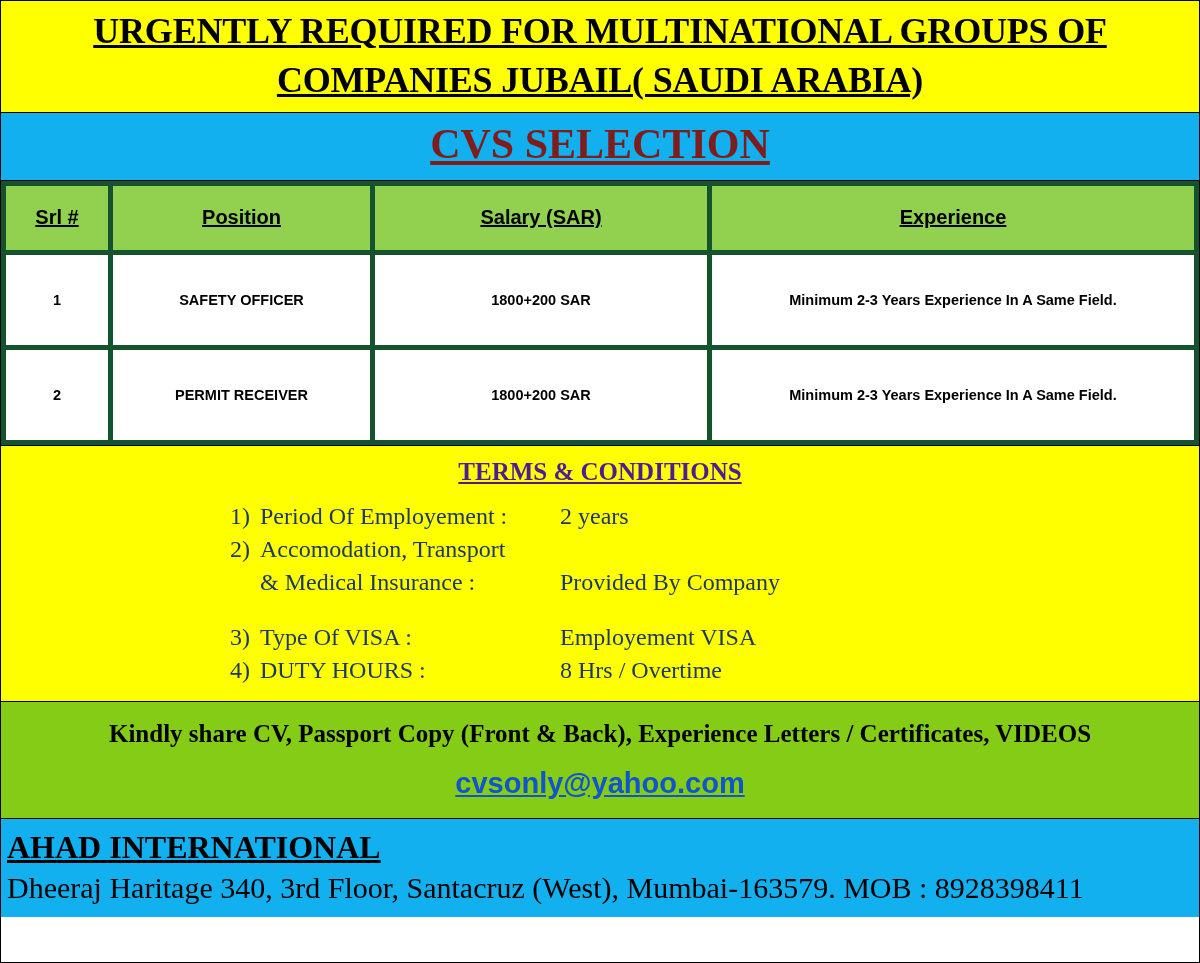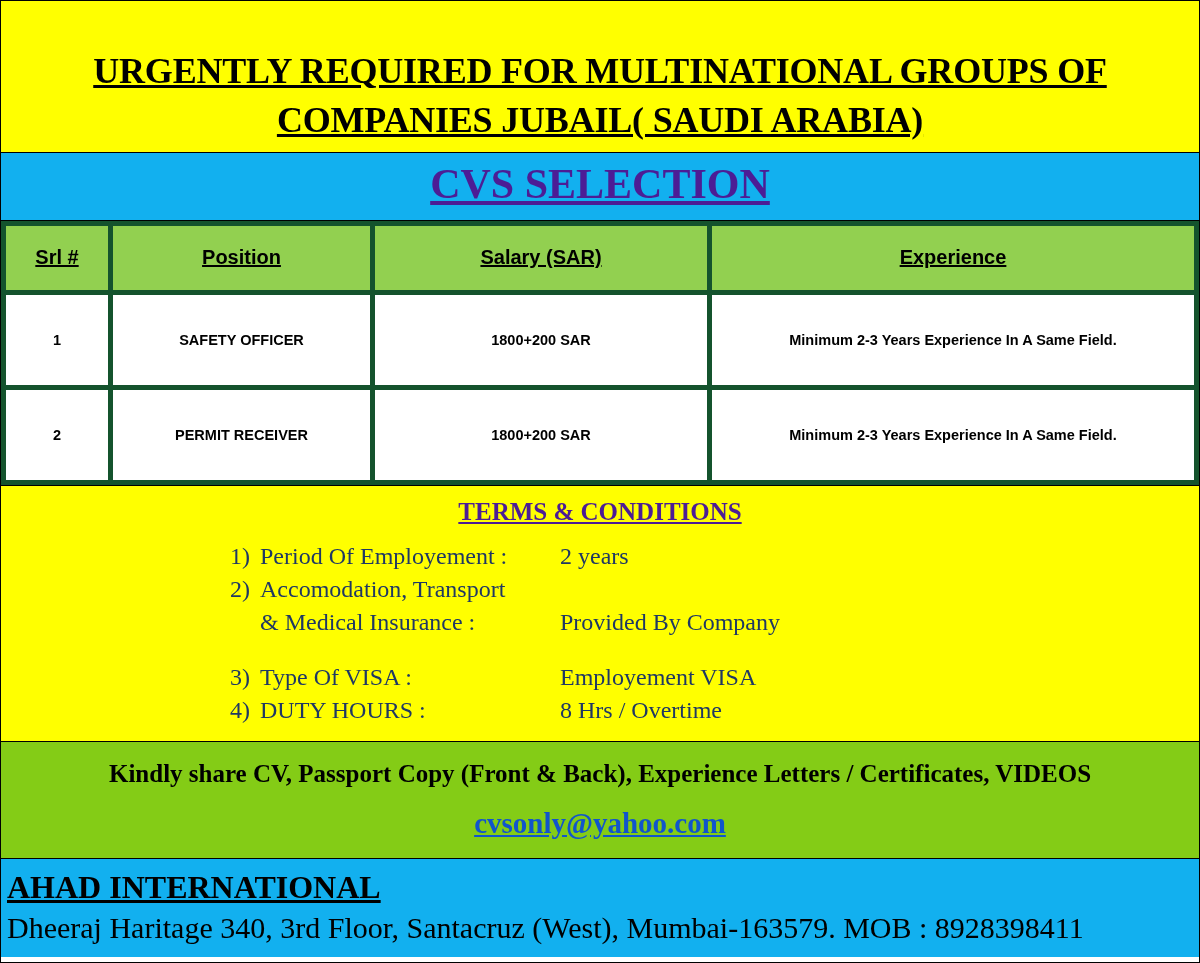--- a/index.html
+++ b/index.html
@@ -29,38 +29,37 @@
     box-sizing: border-box;
   }
   .banner-text {
     font-family: "Liberation Serif", serif;
     font-weight: bold;
     font-size: 36px;
     line-height: 1.35;
     color: #000;
     text-decoration: underline;
     letter-spacing: -0.2px;
-    margin-top: 40px;
   }
 
   
   .subbanner {
     background: #12b0ef;
     text-align: center;
     padding: 6px 4px 10px 4px;
     border-top: 1px solid #000;
     border-bottom: 1px solid #000;
     box-sizing: border-box;
   }
   .subbanner-text {
     font-family: "Liberation Serif", serif;
     font-weight: bold;
     font-size: 42px;
     line-height: 1.2;
-    color: #4c1d95;
+    color: #7f1d1d;
     text-decoration: underline;
   }
 
   
   table.jobs {
     width: 100%;
     border-collapse: collapse;
     table-layout: fixed;
   }
   table.jobs th, table.jobs td {
@@ -148,21 +147,21 @@
   .share-text {
     font-family: "Liberation Serif", serif;
     font-weight: bold;
     font-size: 25px;
     color: #000;
     line-height: 1.3;
   }
   .share-email {
     display: inline-block;
     margin-top: 16px;
-    font-family: Liberation Serif, serif;
+    font-family: Liberation Sans, sans-serif;
     font-weight: bold;
     font-size: 29px;
     color: #1155cc;
     text-decoration: underline;
     cursor: pointer;
   }
 
   
   .footer {
     background: #12b0ef;

